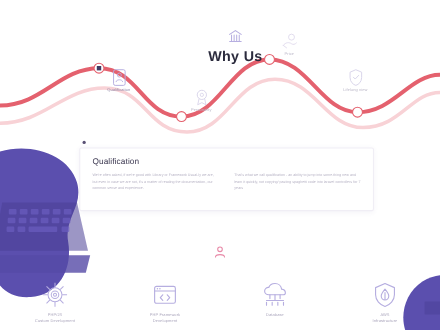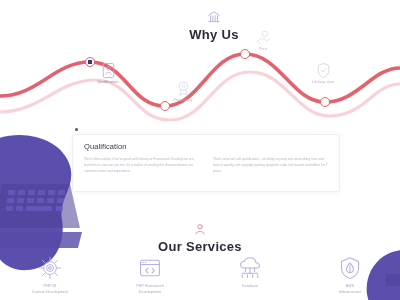--- a/index.html
+++ b/index.html
@@ -21,21 +21,21 @@
     position:absolute; right:-10px; top:248px;
     width:60px; height:60px;
     z-index:1; pointer-events:none;
   }
 
   
   .section-head {
     position:absolute; left:0; right:0;
     text-align:center; z-index:4;
   }
-  .head-why { top:10px;padding-left:28px; }
+  .head-why { top:26px;padding-left:28px; }
   .head-srv { top:222px; }
 
   .head-icon {
     display:block; margin:0 auto 3px auto;
     width:14px; height:14px;
   }
   .head-title {
     font-size:13px;
     font-weight:bold;
     letter-spacing:.3px;
@@ -231,21 +231,20 @@
   </div>
 </div>
 
 <div class="section-head head-srv">
   <svg class="head-icon" viewBox="0 0 24 24" aria-hidden="true">
     <g fill="none" stroke="#e88aa8" stroke-width="1.7" stroke-linecap="round">
       <circle cx="12" cy="8" r="3.6"></circle>
       <path d="M5 20 C5 15 19 15 19 20"></path>
     </g>
   </svg>
-  <div class="head-title">Our Services</div>
 </div>
 
 <div class="services">
 
   <div class="service">
     <svg class="sicon" viewBox="0 0 28 28" aria-hidden="true">
       <g fill="none" stroke="#b6aee0" stroke-width="1.1">
         <circle cx="14" cy="14" r="4"></circle>
         <circle cx="14" cy="14" r="7.4"></circle>
         <circle cx="14" cy="14" r="1.6"></circle>

